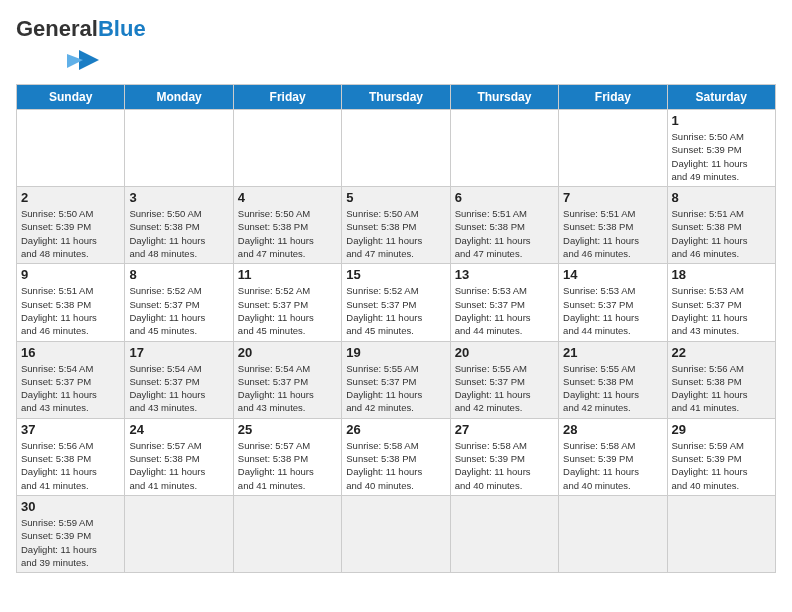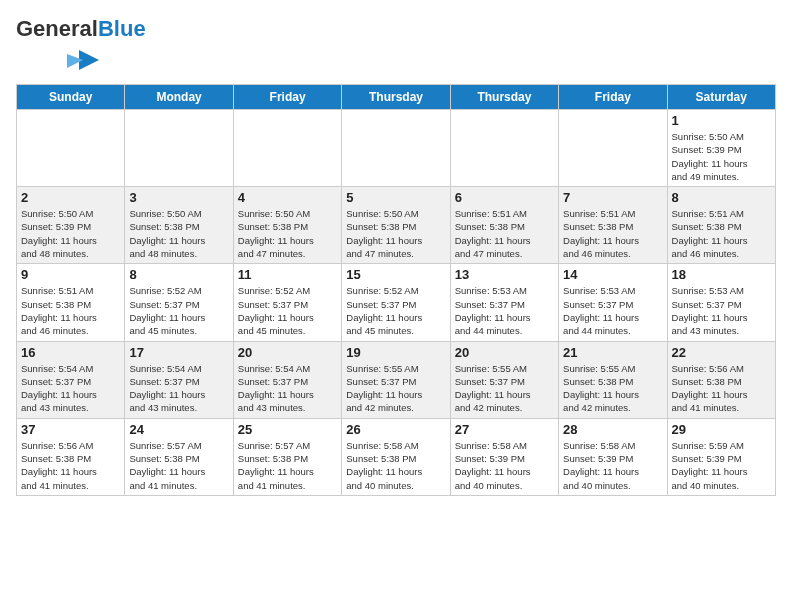--- a/index.html
+++ b/index.html
@@ -330,14 +330,29 @@
 and 40 minutes.</div>
         </td>
         <td>
           <span class="day-number">29</span>
           <div class="cell-info" style="white-space: pre-line;">Sunrise: 5:59 AM
 Sunset: 5:39 PM
 Daylight: 11 hours
 and 40 minutes.</div>
         </td>
       </tr>
+      <tr>
+        <td>
+          <span class="day-number">30</span>
+          <div class="cell-info" style="white-space: pre-line;">Sunrise: 5:59 AM
+Sunset: 5:39 PM
+Daylight: 11 hours
+and 39 minutes.</div>
+        </td>
+        <td class="empty-cell"></td>
+        <td class="empty-cell"></td>
+        <td class="empty-cell"></td>
+        <td class="empty-cell"></td>
+        <td class="empty-cell"></td>
+        <td class="empty-cell"></td>
+      </tr>
     </tbody>
 </table>
 
 </body></html>

